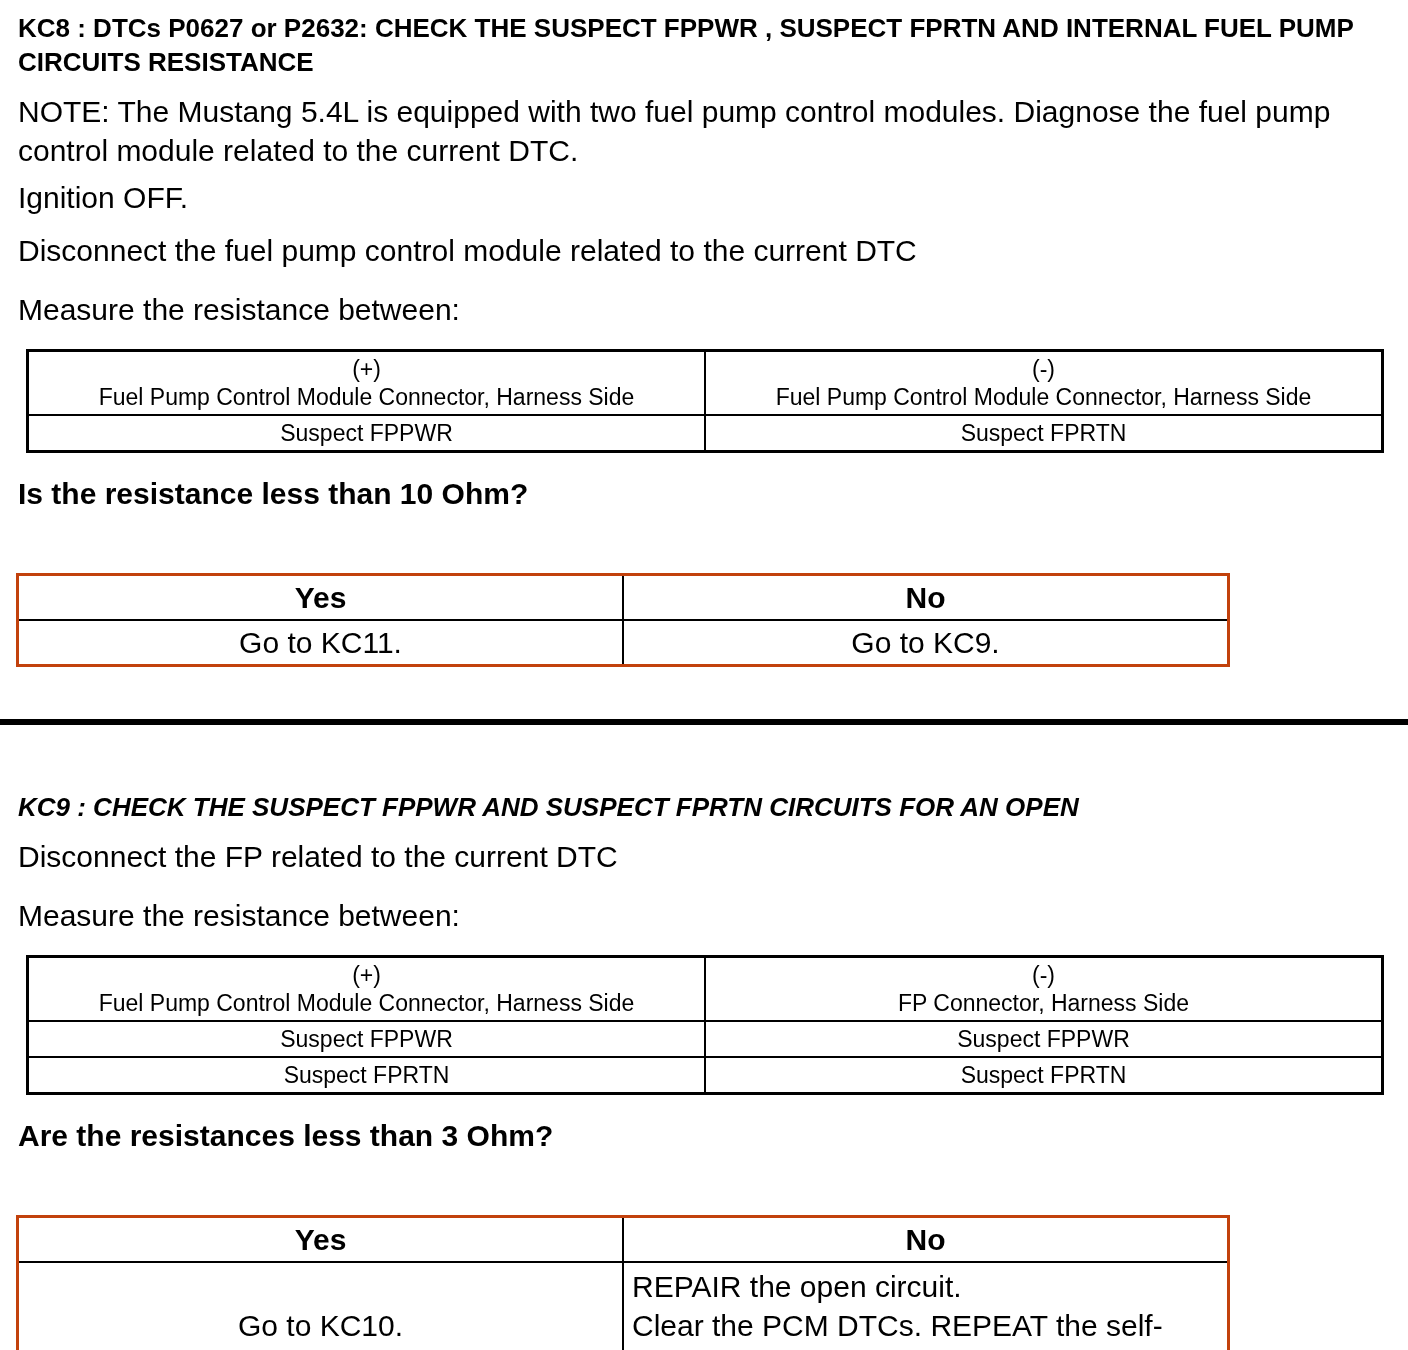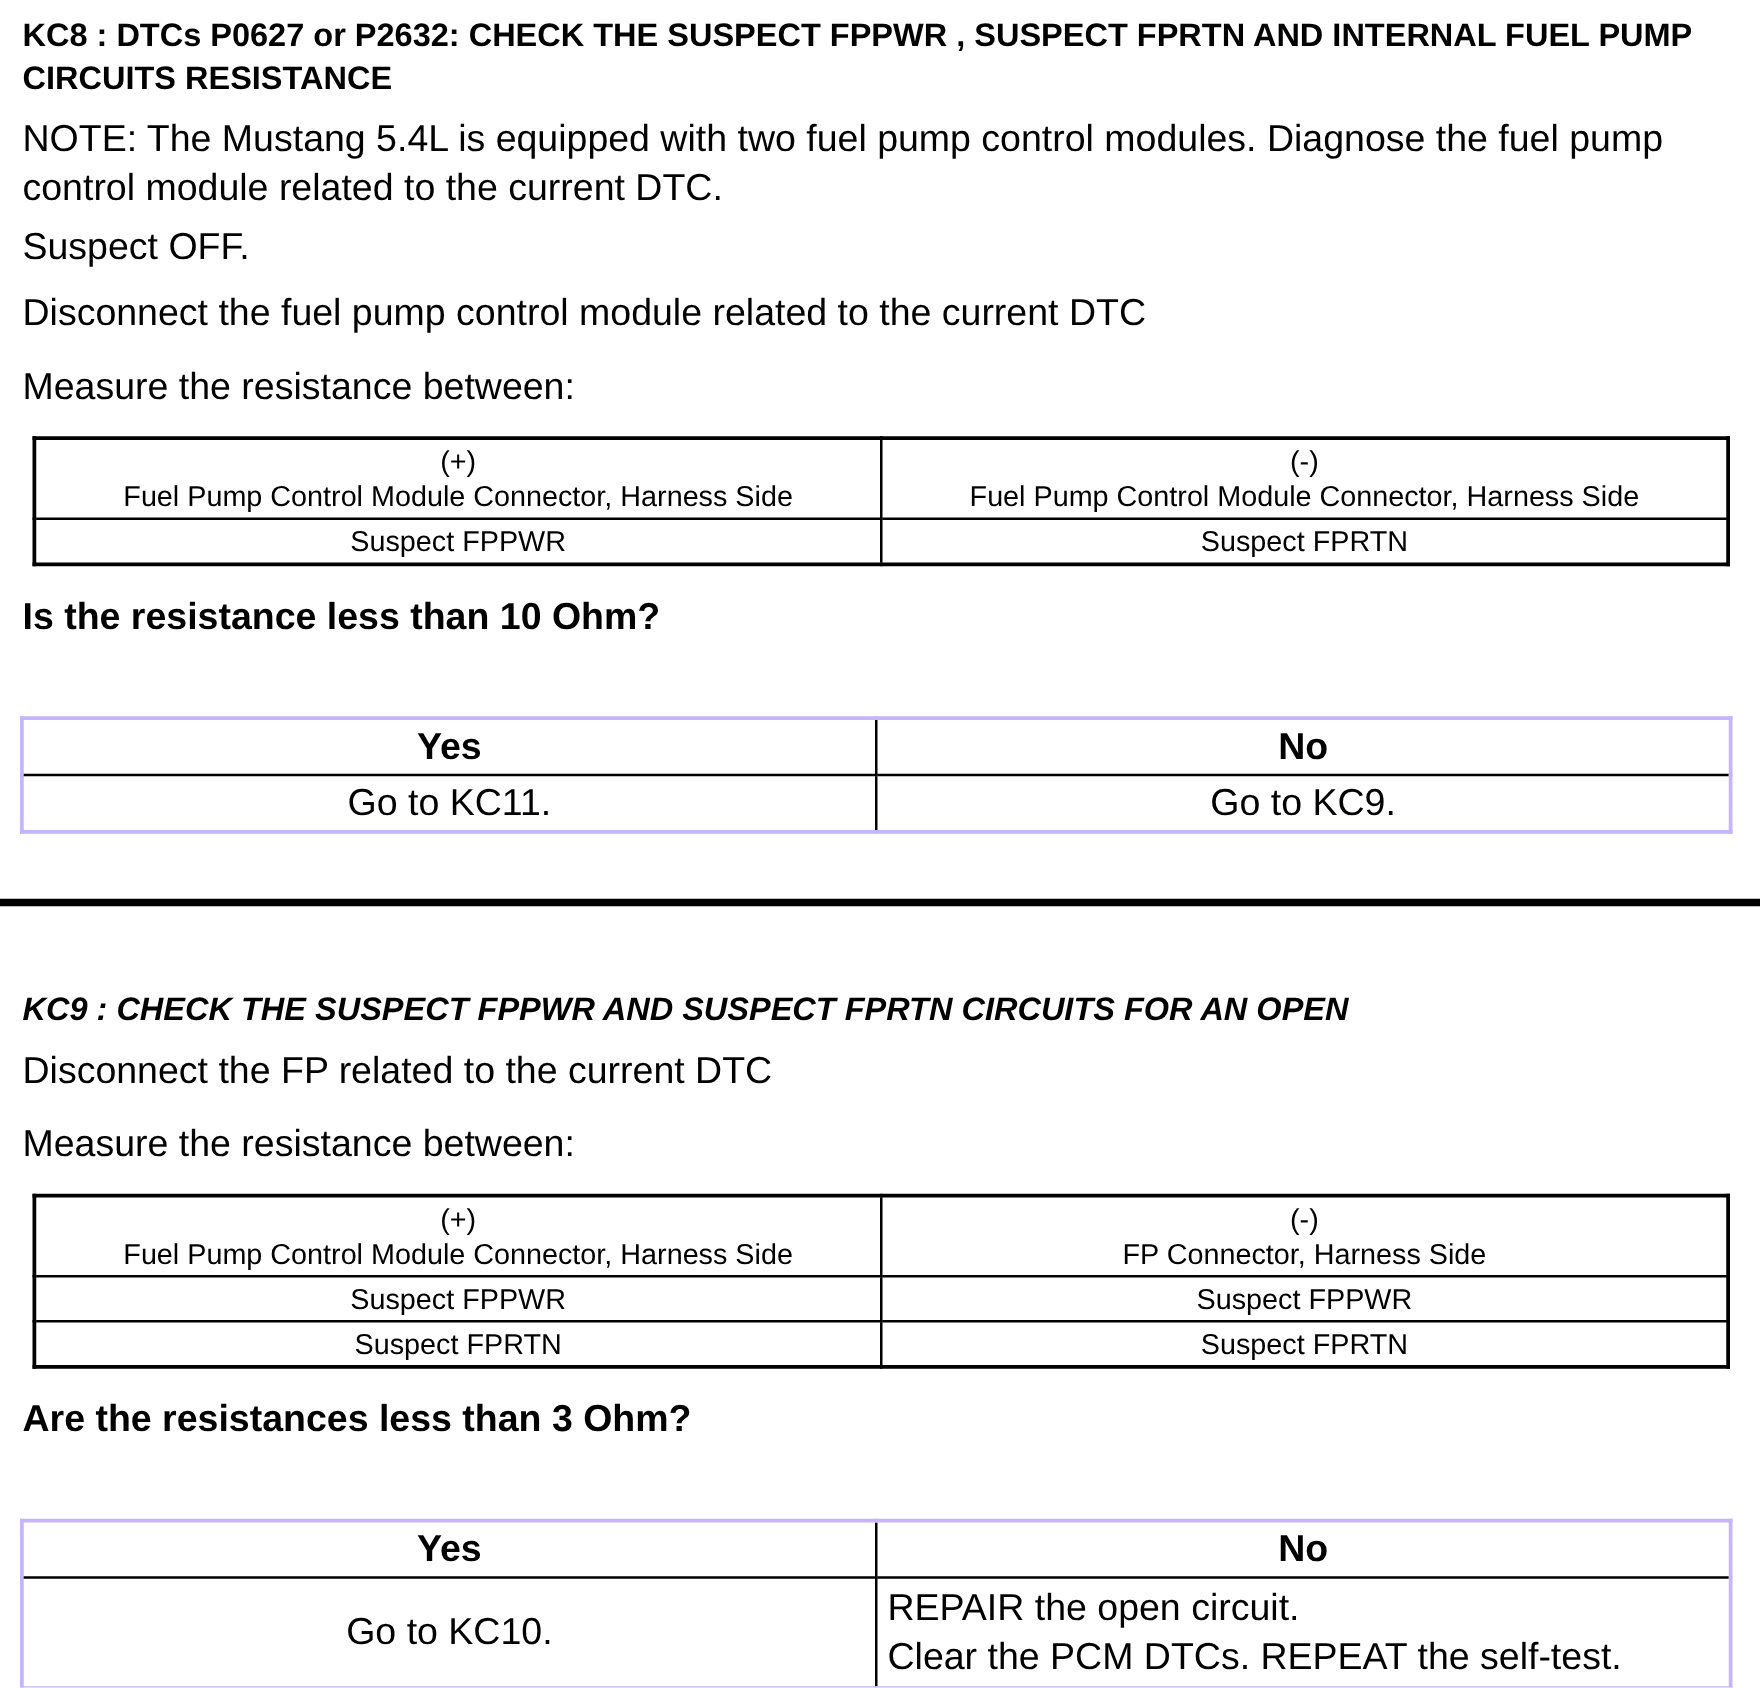--- a/index.html
+++ b/index.html
@@ -50,23 +50,23 @@
   .measure-table td {
     border: 2px solid #000;
     text-align: center;
     vertical-align: middle;
     font-size: 23px;
     line-height: 1.22;
     padding: 3px 6px;
     width: 50%;
   }
   .decision-table {
-    width: 1370px;
+    width: 1214px;
     margin: 62px 0 0 0;
-    border: 3px solid #c4b5fd;
+    border: 3px solid #c2410c;
   }
   .decision-table td {
     border: 2px solid #000;
     text-align: center;
     vertical-align: middle;
     font-size: 30px;
     line-height: 1.3;
     padding: 2px 8px;
     width: 50%;
   }
@@ -95,21 +95,21 @@
 <body>
 
 <div class="page">
 
   <div>
 
     <div class="heading">KC8 : DTCs P0627 or P2632: CHECK THE SUSPECT FPPWR , SUSPECT FPRTN AND INTERNAL FUEL PUMP CIRCUITS RESISTANCE</div>
 
     <div class="para">NOTE: The Mustang 5.4L is equipped with two fuel pump control modules. Diagnose the fuel pump control module related to the current DTC.</div>
 
-    <div class="para mt8">Suspect OFF.</div>
+    <div class="para mt8">Ignition OFF.</div>
     <div class="para mt14">Disconnect the fuel pump control module related to the current DTC</div>
     <div class="para mt20">Measure the resistance between:</div>
 
     <table class="measure-table">
       <tbody>
         <tr>
           <td>
             <div>(+)</div>
             <div>Fuel Pump Control Module Connector, Harness Side</div>
           </td>

